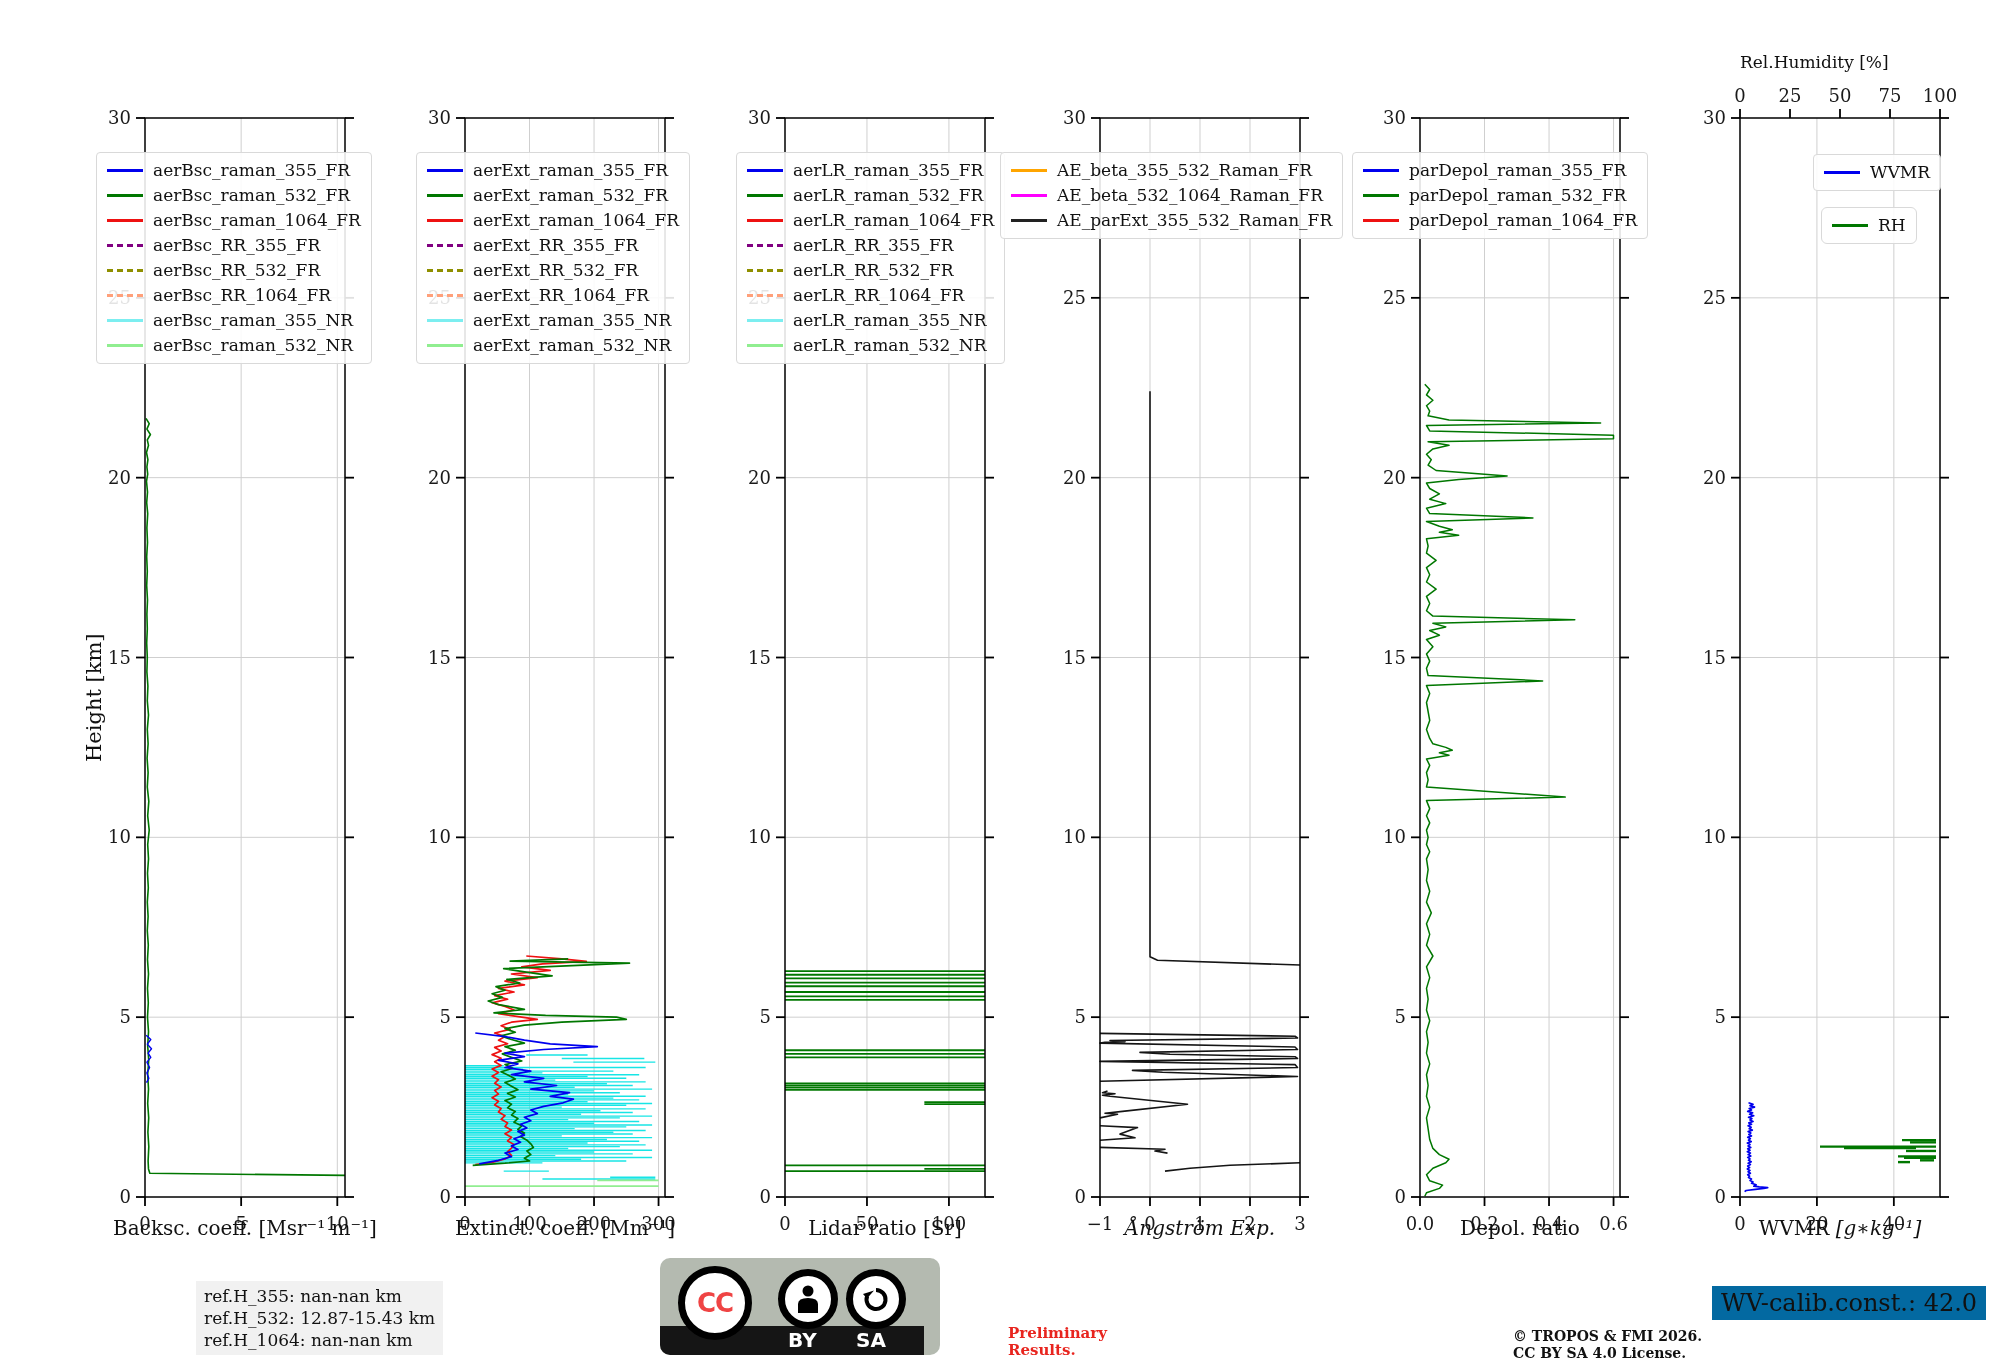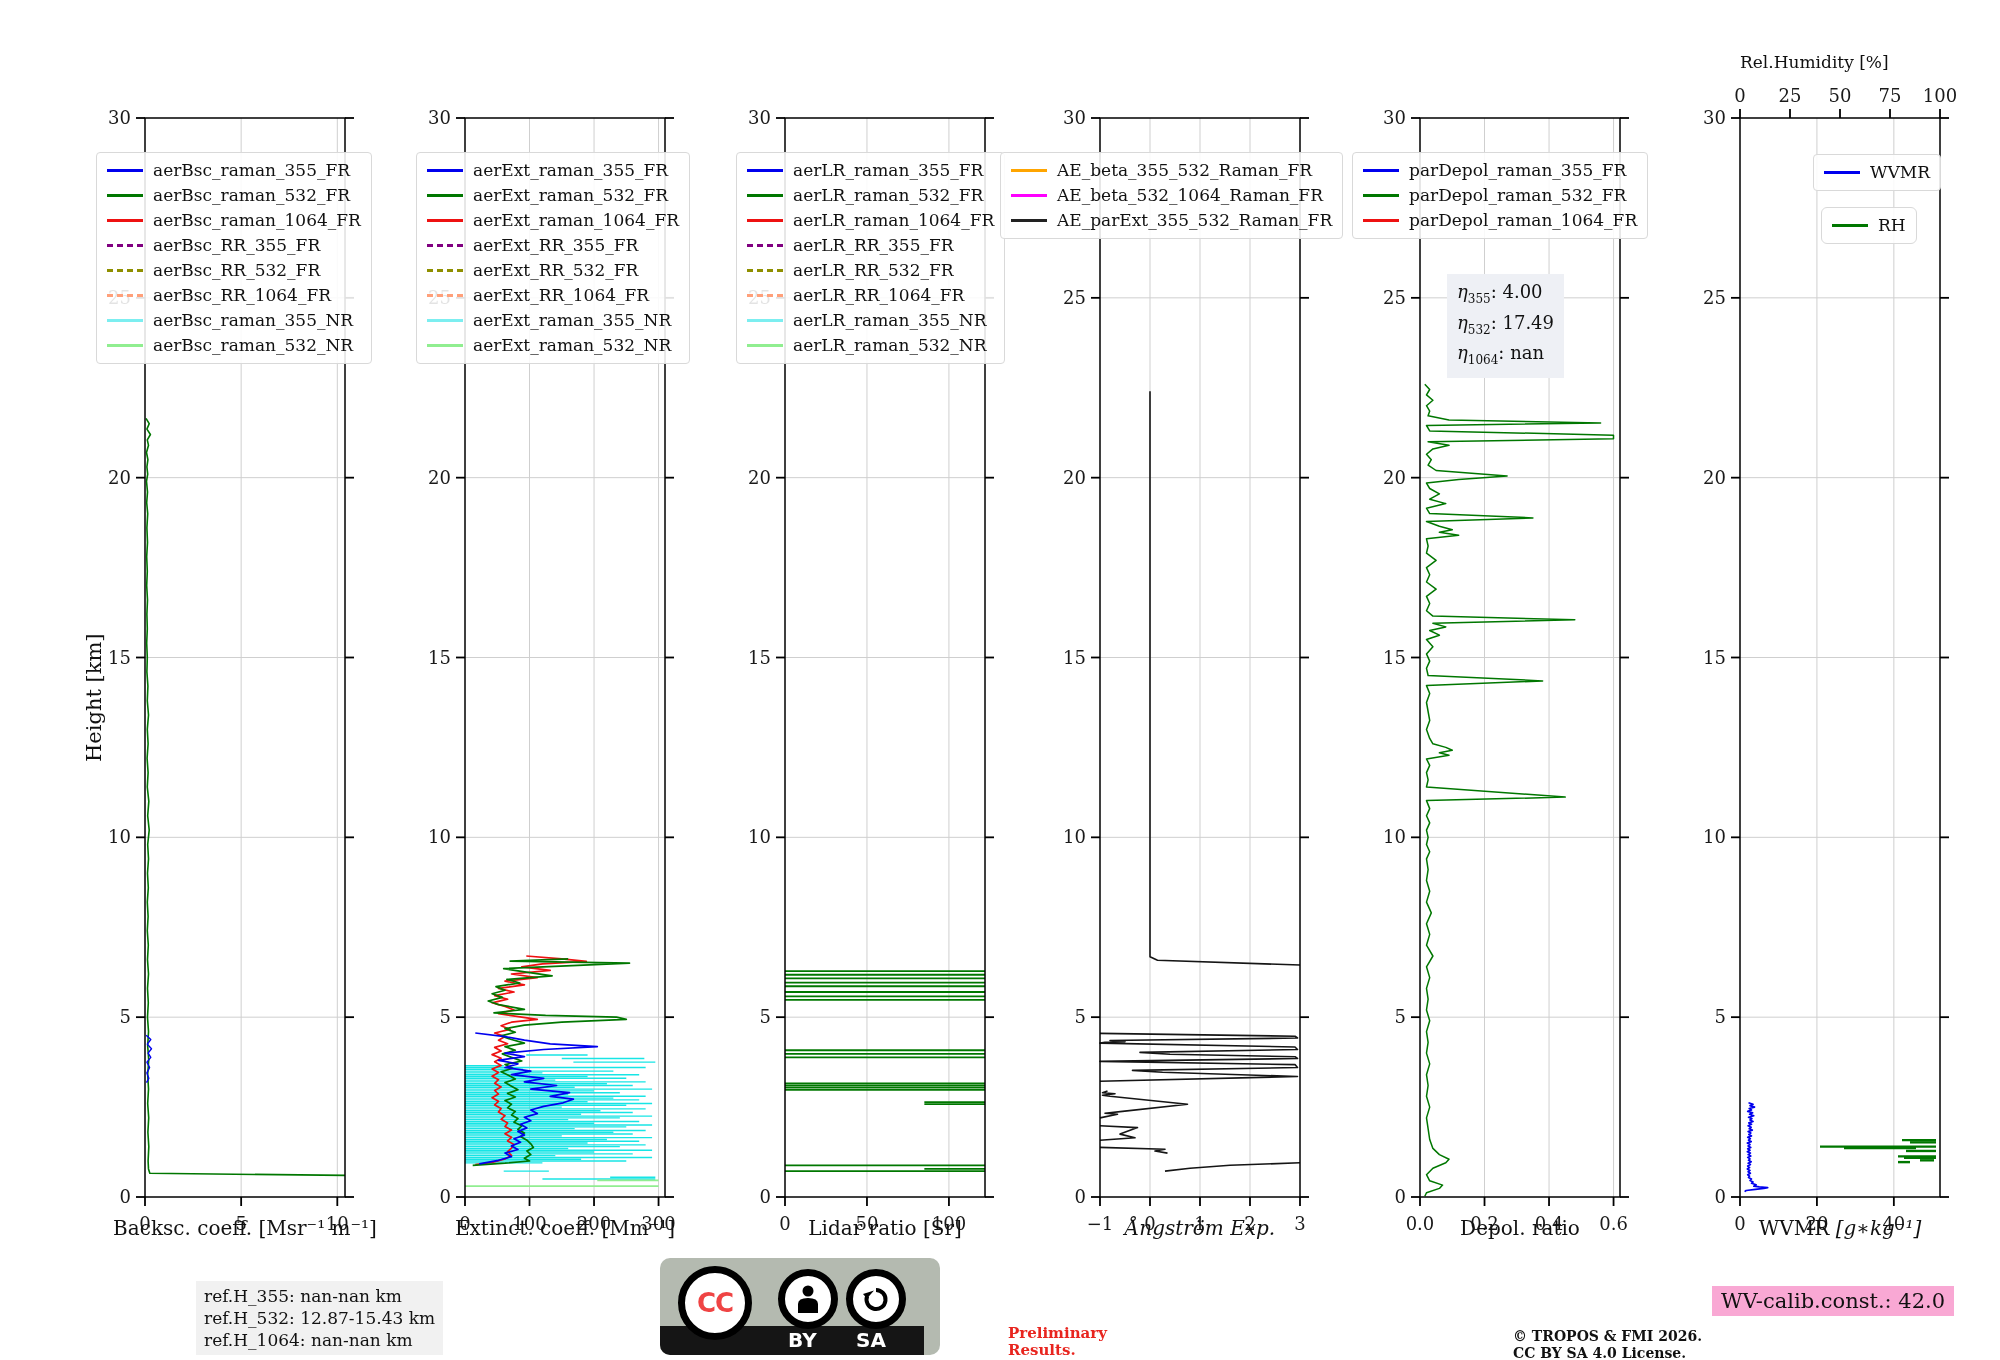--- a/index.html
+++ b/index.html
@@ -19,22 +19,22 @@
           border:1px solid #d9d9d9;border-radius:4px;padding:5px 10px;
           font-size:17px;line-height:25px;z-index:5;margin-top:25px;}
   .legend .li{display:flex;align-items:center;white-space:nowrap;}
   .legend .sw{display:inline-block;width:36px;height:3px;margin-right:10px;flex:none;}
   .etabox{position:absolute;left:1447px;top:274px;background:#eef0f5;
           padding:6px 10px;font-size:18px;line-height:24px;z-index:4;}
   .etabox sub{font-size:12px;}
   .etabox i{font-family:"DejaVu Serif", serif;}
   .refbox{position:absolute;left:196px;top:1281px;background:#f1f1f1;
           padding:4px 8px;font-size:17px;line-height:22px;}
-  .wvbox{position:absolute;left:1712px;top:1286px;background:#f9a8d4;
-         padding:3px 9px;font-size:21px;}
+  .wvbox{position:absolute;left:1712px;top:1286px;background:#0369a1;
+         padding:3px 9px;font-size:24px;}
   .prelim{position:absolute;left:1008px;top:1325px;color:#e8251f;font-weight:bold;
           font-size:15px;line-height:17px;}
   .copyright{position:absolute;left:1513px;top:1328px;font-weight:bold;
              font-size:14px;line-height:17px;font-family:"DejaVu Serif", serif;}
   
   .cc{position:absolute;left:660px;top:1258px;width:280px;height:97px;
       background:#b4bab0;border-radius:10px;overflow:hidden;}
   .cc .bar{position:absolute;left:0;right:16px;bottom:0;height:29px;background:#151515;}
   .cc .bar span{position:absolute;color:#fff;font-family:"DejaVu Sans",sans-serif;
                 font-weight:bold;font-size:20px;top:2px;}
@@ -404,25 +404,20 @@
       </g>
     </svg>
 
   <div class="xlabel" style="left:245px">Backsc. coeff. [Msr⁻¹ m⁻¹]</div>
   <div class="xlabel" style="left:565px">Extinct. coeff. [Mm⁻¹]</div>
   <div class="xlabel" style="left:885px">Lidar ratio [Sr]</div>
   <div class="xlabel it" style="left:1200px">Ångström Exp.</div>
   <div class="xlabel" style="left:1520px">Depol. ratio</div>
   <div class="xlabel" style="left:1840px"><span>WVMR</span>&nbsp;<i>[g∗kg⁻¹]</i></div>
 
-  <div class="etabox" id="etabox">
-      <div><i>η</i><sub>355</sub>: 4.00</div>
-      <div><i>η</i><sub>532</sub>: 17.49</div>
-      <div><i>η</i><sub>1064</sub>: nan</div>
-    </div>
 
   <div class="refbox">
     <div>ref.H_355: nan-nan km</div>
     <div>ref.H_532: 12.87-15.43 km</div>
     <div>ref.H_1064: nan-nan km</div>
   </div>
 
   <div class="cc">
     <div class="bar">
       <span style="left:128px">BY</span>

